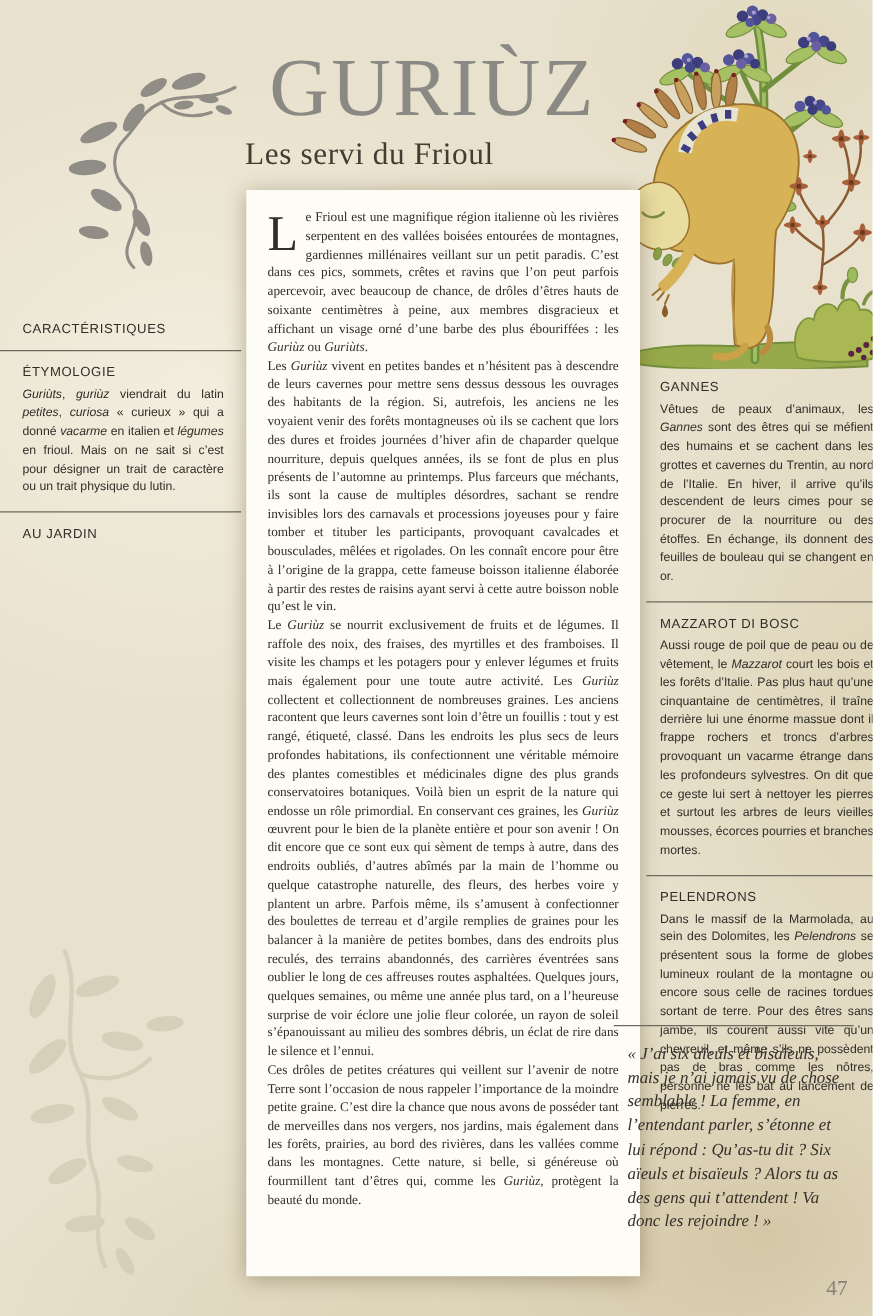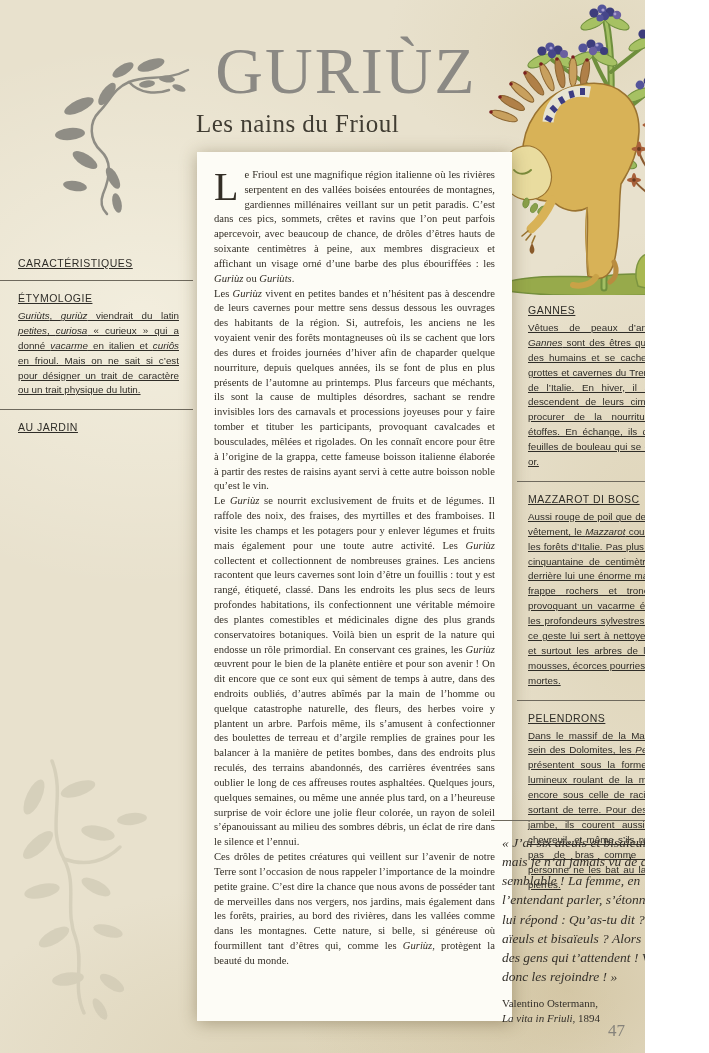--- a/index.html
+++ b/index.html
@@ -1,17 +1,17 @@
 <!DOCTYPE html>
 <html><head>
 <meta charset="utf-8">
 <style>
   html,body{margin:0;padding:0;}
   .page{
-    position:relative;width:645px;height:1053px;overflow:hidden;
+    position:relative;width:698px;height:1053px;overflow:hidden;
     font-family:"Liberation Serif","DejaVu Serif",serif;
     background-color:#e8e1cd;
     background-image:
       radial-gradient(ellipse 420px 320px at 88% 94%, rgba(172,146,86,0.32), transparent 65%),
       radial-gradient(ellipse 300px 500px at 100% 55%, rgba(187,166,110,0.22), transparent 70%),
       radial-gradient(ellipse 500px 260px at 45% 101%, rgba(176,156,100,0.20), transparent 70%),
       radial-gradient(ellipse 520px 420px at 22% 30%, rgba(255,253,242,0.45), transparent 65%),
       radial-gradient(ellipse 300px 200px at 90% 4%, rgba(206,190,145,0.25), transparent 65%);
   }
   .title{
@@ -24,21 +24,21 @@
     font-size:25px;font-weight:normal;color:#413d33;letter-spacing:0.5px;
   }
   .vine-top{position:absolute;left:55px;top:48px;width:135px;height:170px;}
   .vine-bottom{position:absolute;left:12px;top:755px;width:165px;height:270px;opacity:0.55;}
   .illustration{position:absolute;left:488px;top:0;width:221px;height:295px;}
 
   
   .sidebar{position:absolute;color:#2f2d28;font-family:"Liberation Sans","DejaVu Sans",sans-serif;}
   .sidebar-left{left:0;top:257px;width:193px;}
   .sidebar-right{left:517px;top:304px;width:192px;}
-  .sb-section{box-sizing:border-box;text-decoration:underline;}
+  .sb-section{box-sizing:border-box;}
   .sidebar-left .sb-section{padding:0 14px 0 18px;}
   .sidebar-right .sb-section{padding:0 10px 0 11px;}
   .sb-section + .sb-section{border-top:1px solid #6e695d;margin-top:11px;padding-top:11px;}
   .sb-section h3{margin:0 0 5px;font-size:10.5px;font-weight:normal;letter-spacing:0.5px;}
   .sb-section p{margin:0;font-size:9.8px;line-height:1.52;text-align:justify;}
 
   
   .article{
     position:absolute;left:197px;top:152px;width:315px;height:869px;
     box-sizing:border-box;padding:16px 17px;overflow:hidden;
@@ -100,21 +100,21 @@
       <ellipse cx="84" cy="132" rx="16" ry="6.5" transform="rotate(28 84 132)"></ellipse>
       <ellipse cx="42" cy="182" rx="17" ry="7" transform="rotate(-30 42 182)"></ellipse>
       <ellipse cx="96" cy="176" rx="15" ry="6" transform="rotate(14 96 176)"></ellipse>
       <ellipse cx="56" cy="224" rx="16" ry="6.5" transform="rotate(-8 56 224)"></ellipse>
       <ellipse cx="100" cy="228" rx="14" ry="6" transform="rotate(34 100 228)"></ellipse>
       <ellipse cx="88 " cy="254" rx="12" ry="5" transform="rotate(60 88 254)"></ellipse>
     </g>
   </svg>
 
   <h1 class="title">GURIÙZ</h1>
-  <h2 class="subtitle">Les nains du Frioul</h2>
+  <h2 class="subtitle">Les servi du Frioul</h2>
 
   <svg class="illustration" viewBox="0 0 221 295" aria-hidden="true">
 
     <path d="M18 282 C58 272 96 279 116 276 C150 271 186 276 206 283 L206 293 C140 297 58 297 20 291 Z" fill="#97aa4b" stroke="#748f3c" stroke-width="1.5"></path>
 
     <path d="M116 288 C116 240 121 150 123 95 C124 60 121 35 117 16" fill="none" stroke="#6f8f3d" stroke-width="7" stroke-linecap="round"></path>
     <path d="M116 288 C116 240 121 150 123 95 C124 60 121 35 117 16" fill="none" stroke="#a3bf63" stroke-width="3" stroke-linecap="round"></path>
 
     <g fill="none" stroke="#6f8f3d" stroke-width="4" stroke-linecap="round">
       <path d="M122 100 C105 88 80 72 64 60"></path>
@@ -307,21 +307,21 @@
         <circle cx="215" cy="286" r="2"></circle>
     </g>
   </svg>
 
   <aside class="sidebar sidebar-left">
     <section class="sb-section">
       <h3>CARACTÉRISTIQUES</h3>
     </section>
     <section class="sb-section">
       <h3>ÉTYMOLOGIE</h3>
-      <p><i>Guriùts</i>, <i>guriùz</i> viendrait du latin <i>petites</i>, <i>curiosa</i> « curieux » qui a donné <i>vacarme</i> en italien et <i>curiôs</i> en frioul. Mais on ne sait si c’est pour désigner un trait de caractère ou un trait physique du lutin.</p>
+      <p><i>Guriùts</i>, <i>guriùz</i> viendrait du latin <i>petites</i>, <i>curiosa</i> « curieux » qui a donné <i>vacarme</i> en italien et <i>légumes</i> en frioul. Mais on ne sait si c’est pour désigner un trait de caractère ou un trait physique du lutin.</p>
     </section>
     <section class="sb-section">
       <h3>AU JARDIN</h3>
     </section>
   </aside>
 
   <main class="article">
     <div class="paras">
         <p><span class="dropcap">L</span>e Frioul est une magnifique région italienne où les rivières serpentent en des vallées boisées entourées de montagnes, gardiennes millénaires veillant sur un petit paradis. C’est dans ces pics, sommets, crêtes et ravins que l’on peut parfois apercevoir, avec beaucoup de chance, de drôles d’êtres hauts de soixante centimètres à peine, aux membres disgracieux et affichant un visage orné d’une barbe des plus ébouriffées : les <i>Guriùz</i> ou <i>Guriùts</i>.</p>
         <p class="gap">Les <i>Guriùz</i> vivent en petites bandes et n’hésitent pas à descendre de leurs cavernes pour mettre sens dessus dessous les ouvrages des habitants de la région. Si, autrefois, les anciens ne les voyaient venir des forêts montagneuses où ils se cachent que lors des dures et froides journées d’hiver afin de chaparder quelque nourriture, depuis quelques années, ils se font de plus en plus présents de l’automne au printemps. Plus farceurs que méchants, ils sont la cause de multiples désordres, sachant se rendre invisibles lors des carnavals et processions joyeuses pour y faire tomber et tituber les participants, provoquant cavalcades et bousculades, mêlées et rigolades. On les connaît encore pour être à l’origine de la grappa, cette fameuse boisson italienne élaborée à partir des restes de raisins ayant servi à cette autre boisson noble qu’est le vin.</p>
@@ -340,20 +340,16 @@
       <p>Aussi rouge de poil que de peau ou de vêtement, le <i>Mazzarot</i> court les bois et les forêts d’Italie. Pas plus haut qu’une cinquantaine de centimètres, il traîne derrière lui une énorme massue dont il frappe rochers et troncs d’arbres provoquant un vacarme étrange dans les profondeurs sylvestres. On dit que ce geste lui sert à nettoyer les pierres et surtout les arbres de leurs vieilles mousses, écorces pourries et branches mortes.</p>
     </section>
     <section class="sb-section">
       <h3>PELENDRONS</h3>
       <p>Dans le massif de la Marmolada, au sein des Dolomites, les <i>Pelendrons</i> se présentent sous la forme de globes lumineux roulant de la montagne ou encore sous celle de racines tordues sortant de terre. Pour des êtres sans jambe, ils courent aussi vite qu’un chevreuil, et même s’ils ne possèdent pas de bras comme les nôtres, personne ne les bat au lancement de pierres.</p>
     </section>
   </aside>
 
   <figure class="quote">
     <blockquote>« J’ai six aïeuls et bisaïeuls, mais je n’ai jamais vu de chose semblable ! La femme, en l’entendant parler, s’étonne et lui répond : Qu’as-tu dit ? Six aïeuls et bisaïeuls ? Alors tu as des gens qui t’attendent ! Va donc les rejoindre ! »</blockquote>
-    <figcaption>
-      <span>Valentino Ostermann,</span><br>
-      <i>La vita in Friuli</i><span>, 1894</span>
-    </figcaption>
   </figure>
 
   <div class="pageno">47</div>
 </div>
 
 </body></html>

